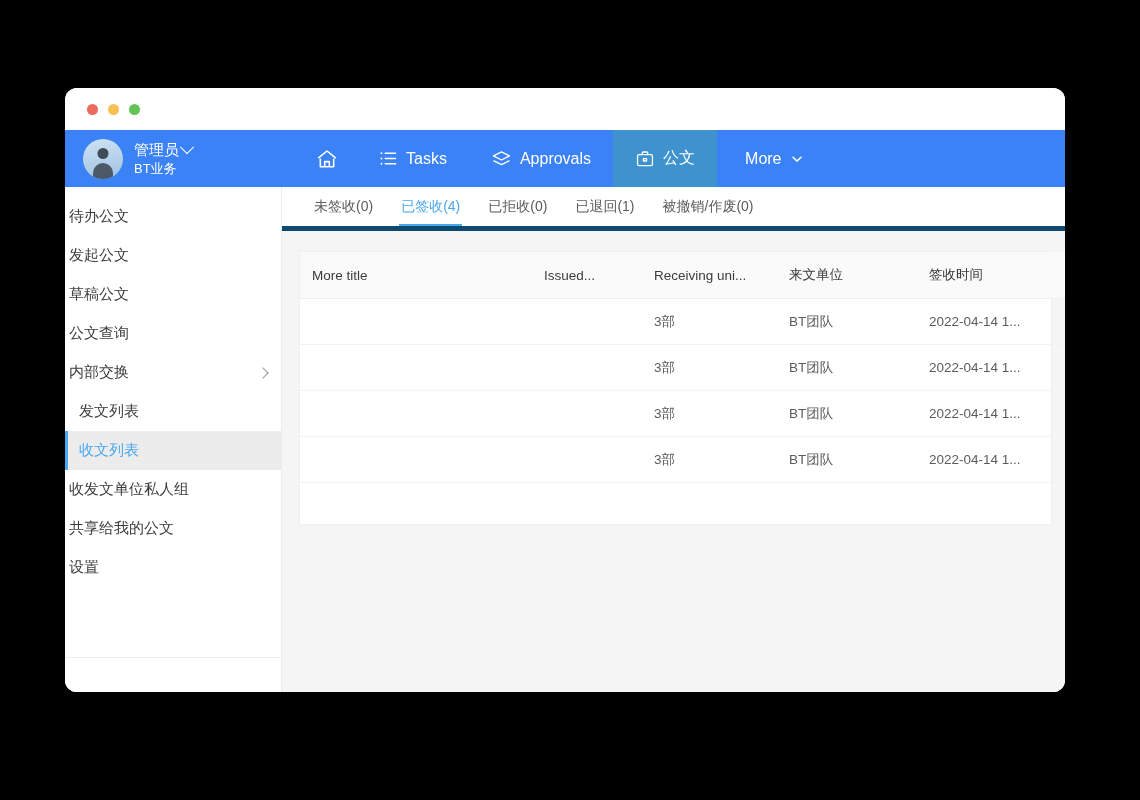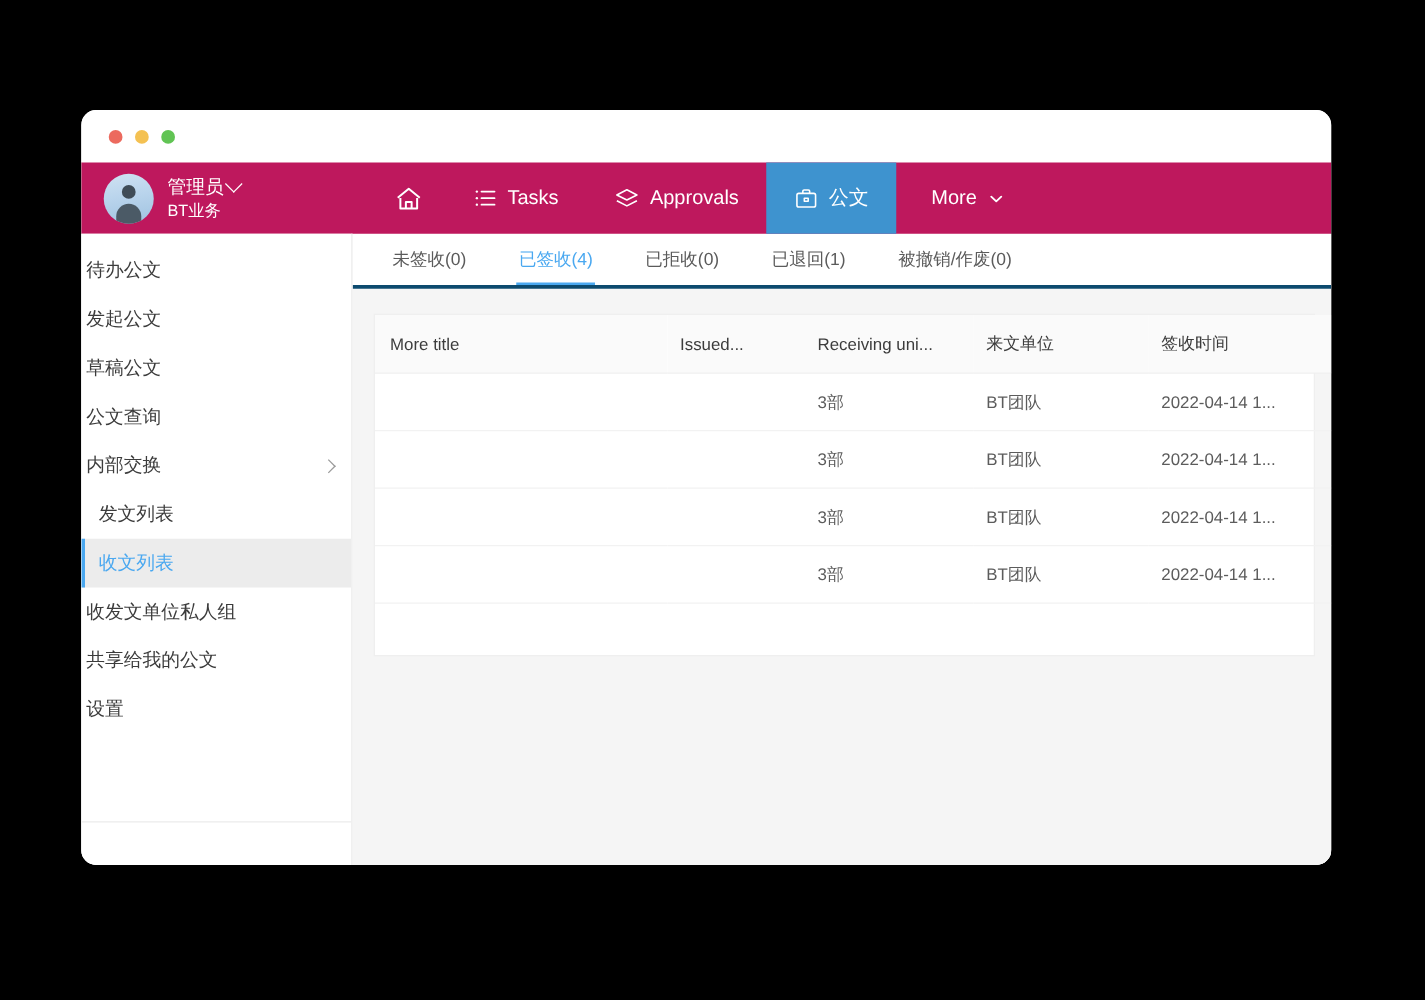--- a/index.html
+++ b/index.html
@@ -41,21 +41,21 @@
     border-radius: 50%;
     margin-right: 10px;
   }
   .dot-red { background: #ec6a5e; }
   .dot-yellow { background: #f4c152; }
   .dot-green { background: #61c454; }
 
   
   .appbar {
     height: 57px;
-    background: #be185d;
+    background: #3b82f6;
     display: flex;
     align-items: stretch;
     position: relative;
   }
   .user-block {
     display: flex;
     align-items: center;
     width: 232px;
     padding-left: 18px;
     box-sizing: border-box;
@@ -206,27 +206,26 @@
   .main {
     flex: 1;
     display: flex;
     flex-direction: column;
     background: #f5f5f5;
     min-width: 0;
   }
   .tabbar {
     height: 44px;
     background: #ffffff;
-    border-bottom: 3px solid #0c4a6e;
+    border-bottom: 5px solid #0c4a6e;
     display: flex;
     align-items: center;
     padding-left: 18px;
     box-sizing: border-box;
     flex: none;
-    gap: 14px;
   }
   .tab {
     font-size: 14px;
     color: #5b5b5b;
     padding: 0 14px;
     height: 100%;
     display: flex;
     align-items: center;
     position: relative;
     cursor: pointer;

